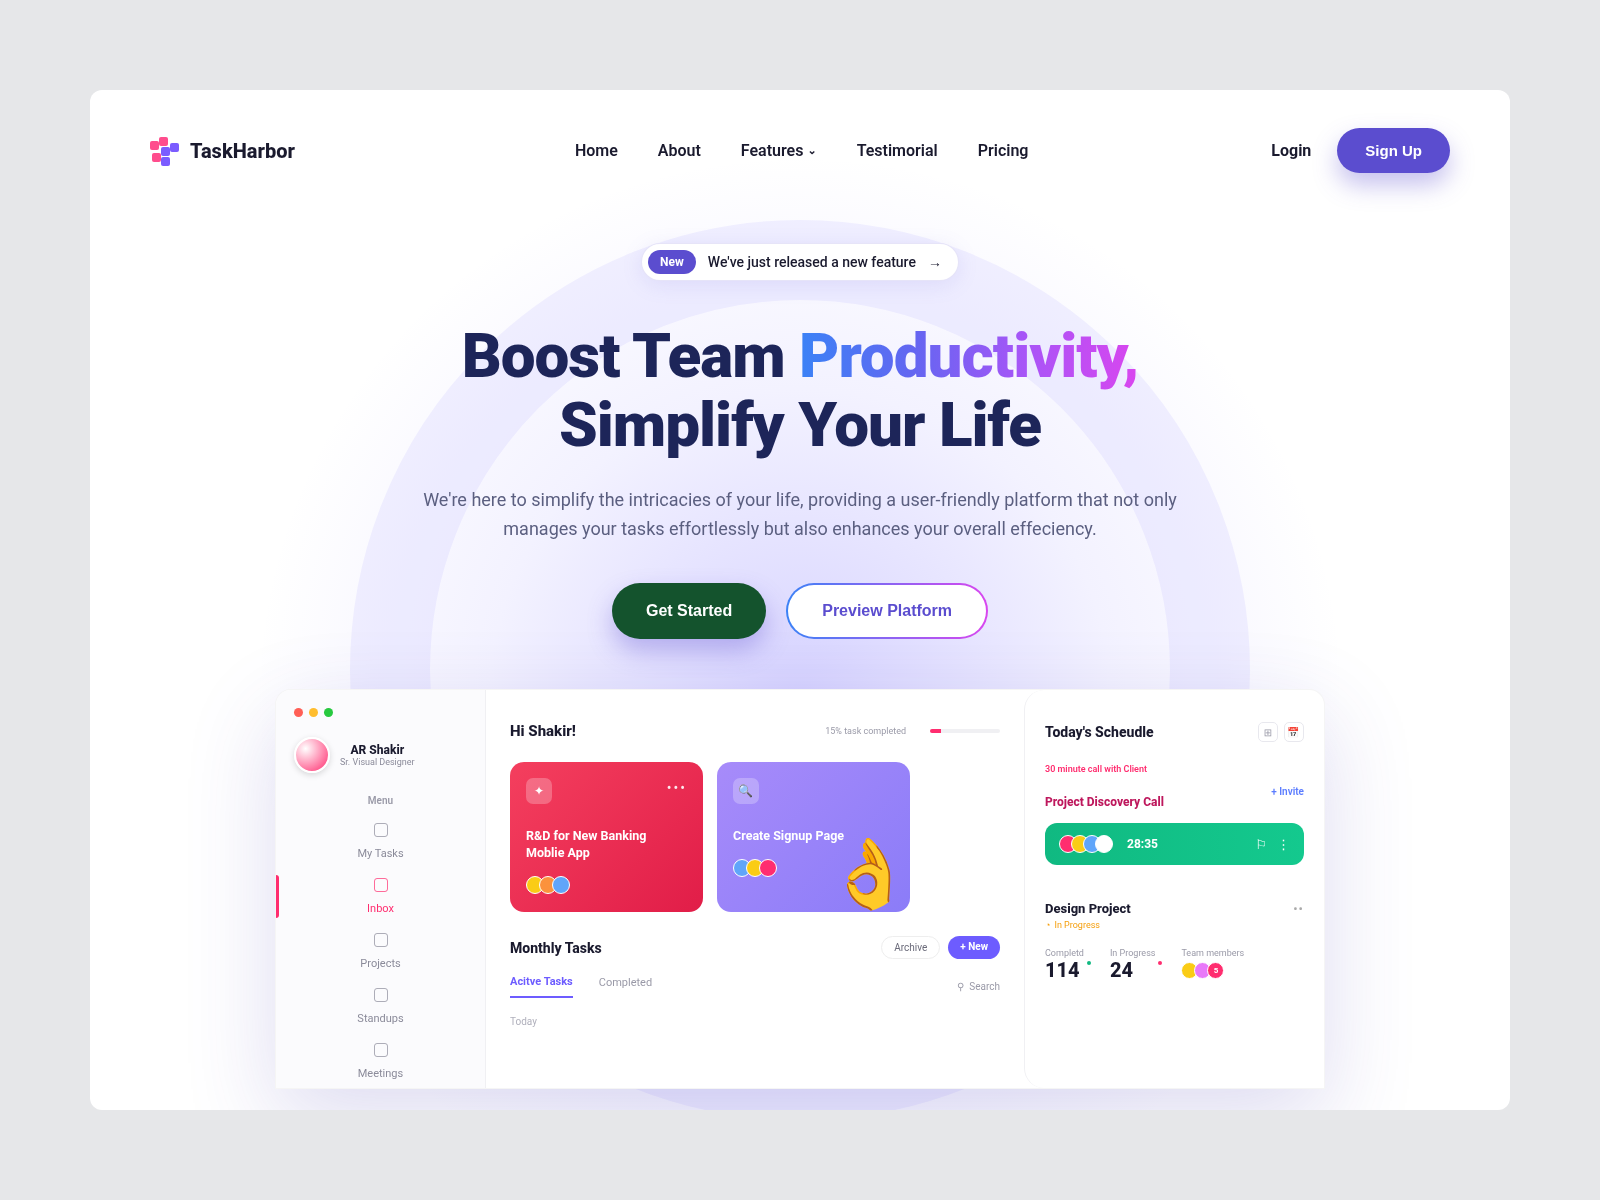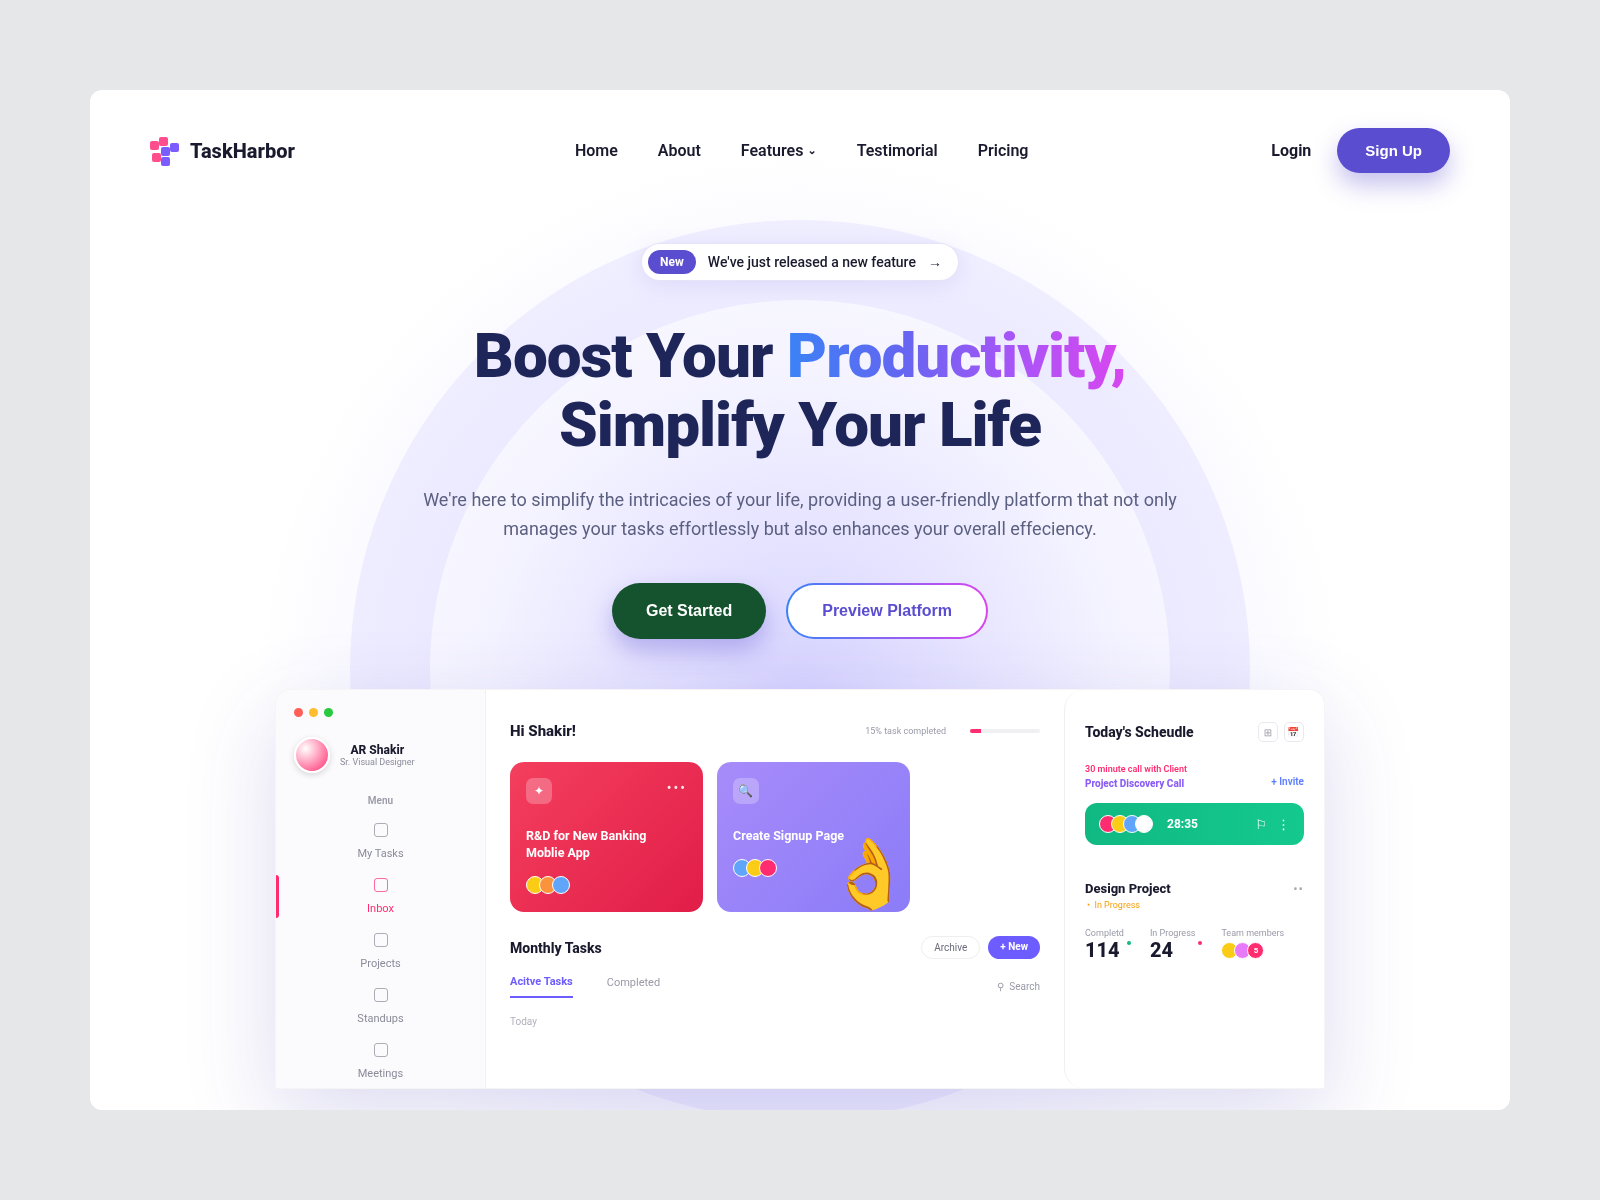--- a/index.html
+++ b/index.html
@@ -75,33 +75,33 @@
 .card-av span { width: 18px; height: 18px; border-radius: 50%; border: 1.5px solid #fff; margin-left: -5px; }
 .card-av span:first-child { margin-left: 0; }
 .a1{background:#facc15;}.a2{background:#fb923c;}.a3{background:#60a5fa;}.a4{background:#ff2d6f;}
 .hand { position: absolute; right: -2px; bottom: -2px; font-size: 68px; }
 
 .mt-head { display: flex; align-items: center; margin-top: 24px; }
 .mt-title { font-size: 14px; font-weight: 800; color: #1a1a2e; }
 .mt-actions { margin-left: auto; display: flex; gap: 8px; }
 .mt-archive { font-size: 10px; color: #6b6b7a; background: #fff; border: 1px solid #eee; padding: 5px 12px; border-radius: 12px; }
 .mt-new { font-size: 10px; color: #fff; background: #6d5cff; padding: 5px 12px; border-radius: 12px; font-weight: 700; }
-.tabs { display: flex; gap: 34px; margin-top: 16px; align-items: center; }
+.tabs { display: flex; gap: 26px; margin-top: 16px; align-items: center; }
 .tab { font-size: 11px; padding-bottom: 8px; color: #9a9aa8; cursor: pointer; }
 .tab.active { color: #6d5cff; border-bottom: 2px solid #6d5cff; font-weight: 700; }
 .tab-search { margin-left: auto; font-size: 10px; color: #9a9aa8; display: flex; align-items: center; gap: 5px; }
 .today-label { font-size: 10px; color: #b0b0bc; margin-top: 18px; }
 
-.dash-right { width: 260px; border-left: 1px solid #f0f0f3; padding: 32px 20px 0; border-radius: 20px; }
+.dash-right { width: 300px; border-left: 1px solid #f0f0f3; padding: 32px 20px 0; border-radius: 20px; }
 .sched-head { display: flex; justify-content: space-between; align-items: center; }
 .sched-title { font-size: 14px; font-weight: 800; color: #1a1a2e; }
 .sched-icons { display: flex; gap: 6px; }
 .sched-icons span { width: 20px; height: 20px; border: 1px solid #e8e8ee; border-radius: 5px; display:flex;align-items:center;justify-content:center;font-size:10px;color:#9a9aa8; }
 .sub-label { font-size: 9px; color: #ff2d6f; margin-top: 22px; font-weight: 600; }
-.call-title { font-size: 10px; font-weight: 800; color: #8b5cf6; margin-top: 4px; }
+.call-title { font-size: 12px; font-weight: 800; color: #be185d; margin-top: 21px; }
 .call-card { background: linear-gradient(90deg,#10b981,#14c98e); border-radius: 12px; padding: 12px 14px; margin-top: 14px; display: flex; align-items: center; color: #fff; }
 .call-av { display: flex; }
 .call-av span { width: 18px; height: 18px; border-radius: 50%; border: 1.5px solid #fff; margin-left: -6px; }
 .call-av span:first-child{margin-left:0;}
 .call-time { font-size: 12px; font-weight: 700; margin-left: 14px; }
 .call-act { margin-left: auto; display: flex; gap: 10px; font-size: 13px; }
 
 .dp-title { font-size: 13px; font-weight: 800; color: #1a1a2e; margin-top: 36px; }
 .dp-status { font-size: 9px; color: #f59e0b; margin-top: 4px; display:flex;align-items:center;gap:4px; }
 .dp-stats { display: flex; gap: 26px; margin-top: 18px; }
@@ -151,21 +151,21 @@
       </div>
     </div>
 
     <div class="hero">
       <div class="pill">
         <span class="pill-badge">New</span>
         <span class="pill-text">We've just released a new feature</span>
         <span class="pill-arrow">→</span>
       </div>
       <h1 class="headline">
-        <span>Boost Your </span><span class="grad">Productivity,</span><br>
+        <span>Boost Team </span><span class="grad">Productivity,</span><br>
         <span>Simplify Your Life</span>
       </h1>
       <p class="sub">We're here to simplify the intricacies of your life, providing a user-friendly platform that not only manages your tasks effortlessly but also enhances your overall effeciency.</p>
       <div class="cta">
         <button class="btn-primary">Get Started</button>
         <button class="btn-outline">Preview Platform</button>
       </div>
 
       
       <div class="dash">

